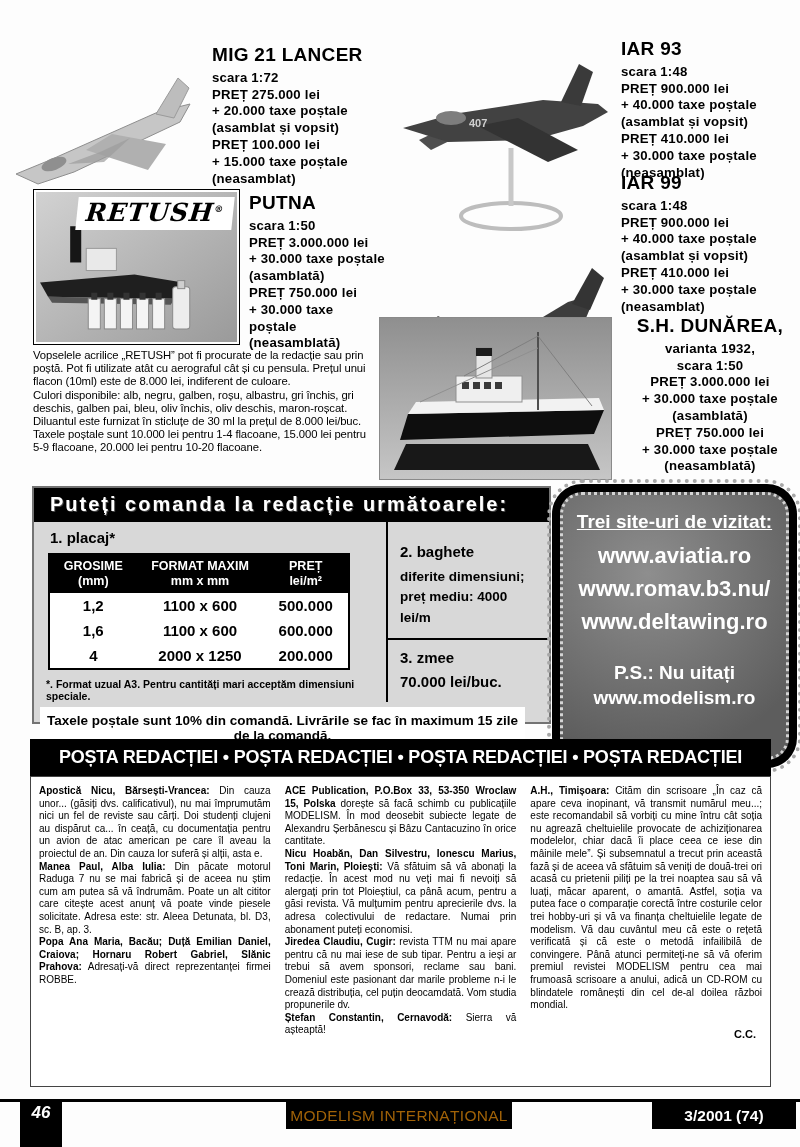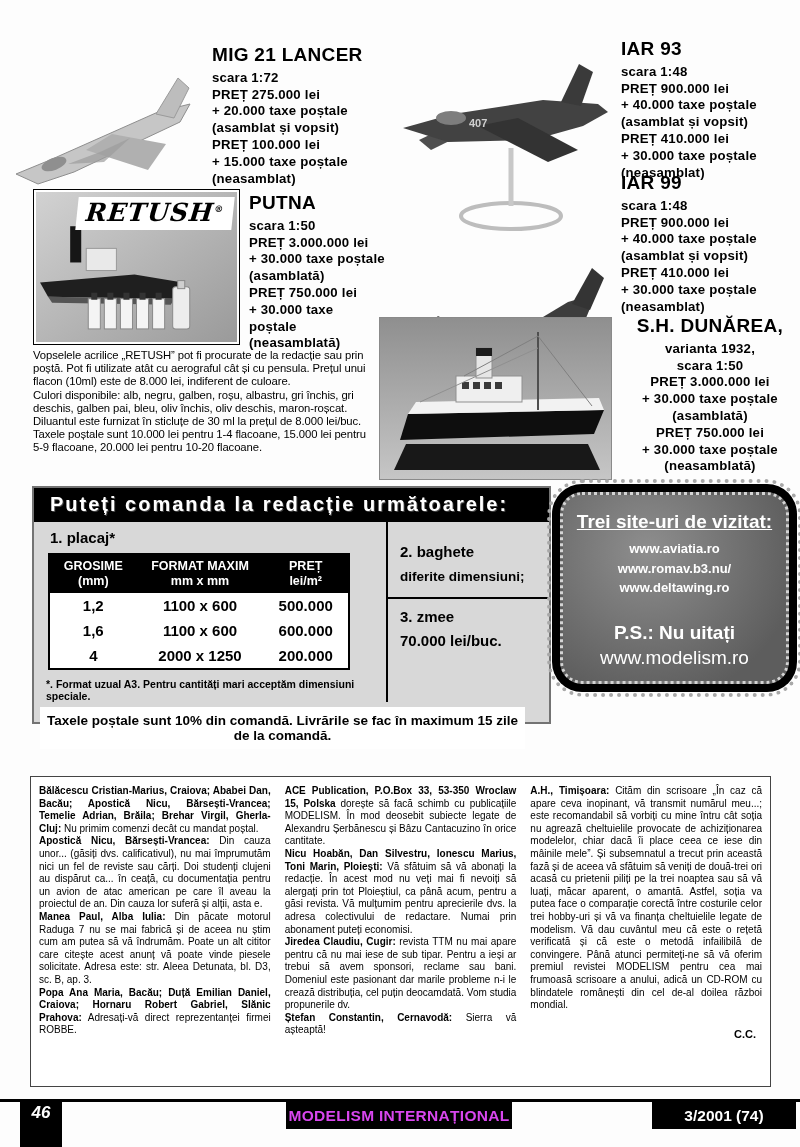--- a/index.html
+++ b/index.html
@@ -37,47 +37,47 @@
   .order-table th { background:#000; color:#fff; font-size:12.5px; line-height:1.2; padding:4px 2px; }
   .order-table th span { display:block; }
   .order-table td { font-weight:bold; font-size:15px; text-align:center; padding:4px 2px; }
   .order-footnote { font-weight:bold; font-size:10.5px; margin:8px 0 0 4px; }
   .sub-desc div { font-weight:bold; font-size:13.5px; line-height:1.5; }
   .sub-divider { border:0; border-top:2px solid #000; margin:10px -8px 9px -12px; }
   .sub-price { font-weight:bold; font-size:15px; }
   .order-note { background:#fff; margin:5px 24px 6px 6px; padding:6px 4px; font-weight:bold; font-size:13.5px; text-align:center; }
 
   
-  .sites-outer { left:552px; top:484px; width:245px; height:208px; }
+  .sites-outer { left:552px; top:484px; width:245px; height:284px; }
   .sites-dots { position:absolute; inset:-5px; border:4px dotted #a8a8a8; border-radius:36px; }
   .sites-black { position:absolute; inset:0; background:#000; border-radius:30px; }
   .sites-inner { position:absolute; inset:8px; border:3px dotted #d4d4d4; border-radius:22px;
                  background:radial-gradient(circle at 38% 30%, #8e8e8e, #5d5d5d 80%);
                  color:#fff; text-align:center; padding-top:16px; }
   .sites-heading { font-weight:bold; font-size:19px; text-decoration:underline; margin-bottom:6px; }
-  .sites-list div { font-weight:bold; font-size:13px; line-height:1.5; }
+  .sites-list div { font-weight:bold; font-size:22px; line-height:1.5; }
   .sites-ps { font-weight:bold; font-size:19px; margin-top:24px; }
-  .sites-ps-site { font-weight:normal; font-size:19px; line-height:1.5; }
+  .sites-ps-site { font-weight:bold; font-size:19px; line-height:1.5; }
 
   
   .posta-header { left:30px; top:739px; width:741px; height:37px; background:#000; color:#fff;
                   display:flex; align-items:center; justify-content:center;
                   font-weight:bold; font-size:18px; letter-spacing:-0.2px; white-space:nowrap; }
   .posta-body { left:30px; top:776px; width:741px; height:311px; border:1px solid #444;
                 display:flex; gap:14px; padding:8px 8px; background:#fff; }
   .posta-col { flex:1; font-size:10px; line-height:1.26; text-align:justify; }
   .posta-col p { margin:0; }
   .posta-sign { font-weight:bold; font-size:11px; text-align:right; margin-top:16px; padding-right:6px; }
 
   
   .footer-line { left:0; top:1099px; width:800px; height:3px; background:#000; }
   .pagenum-box { left:20px; top:1102px; width:42px; height:45px; background:#000; color:#fff;
                  font-weight:bold; font-size:17px; text-align:center; padding-top:1px; font-style:italic; }
-  .journal-box { left:286px; top:1102px; width:226px; height:27px; background:#000; color:#d946ef;
-                 display:flex; align-items:center; justify-content:center; font-weight:bold; font-size:15.5px; letter-spacing:.3px; }
+  .journal-box { left:286px; top:1102px; width:226px; height:27px; background:#000; color:#a16207;
+                 display:flex; align-items:center; justify-content:center; font-weight:normal; font-size:15.5px; letter-spacing:.3px; }
   .issue-box { left:652px; top:1102px; width:144px; height:27px; background:#000; color:#fff;
                display:flex; align-items:center; justify-content:center; font-weight:bold; font-size:15.5px; }
 </style>
 </head>
 <body>
 
 <div class="page">
 
   <div class="abs" style="left:8px; top:52px; width:200px; height:230px;">
     <svg width="200" height="230" viewBox="0 0 200 230">
@@ -285,20 +285,21 @@
                 <td>200.000</td>
               </tr>
             </tbody>
         </table>
         <div class="order-footnote">*. Format uzual A3. Pentru cantități mari acceptăm dimensiuni speciale.</div>
       </div>
       <div class="order-right">
         <div class="item-label" style="margin-left:0">2. baghete</div>
         <div class="sub-desc">
             <div>diferite dimensiuni;</div>
+            <div>preț mediu: 4000 lei/m</div>
           </div>
         <hr class="sub-divider">
         <div class="item-label" style="margin-left:0">3. zmee</div>
         <div class="sub-price">70.000 lei/buc.</div>
       </div>
     </div>
     <div class="order-note">Taxele poștale sunt 10% din comandă. Livrările se fac în maximum 15 zile de la comandă.</div>
   </div>
 
   <div class="abs sites-outer">
@@ -309,24 +310,24 @@
       <div class="sites-list">
           <div>www.aviatia.ro</div>
           <div>www.romav.b3.nu/</div>
           <div>www.deltawing.ro</div>
         </div>
       <div class="sites-ps">P.S.: Nu uitați</div>
       <div class="sites-ps-site">www.modelism.ro</div>
     </div>
   </div>
 
+  <div class="abs posta-header">POȘTA REDACȚIEI • POȘTA REDACȚIEI • POȘTA REDACȚIEI • POȘTA REDACȚIEI</div>
 
   <div class="abs posta-body">
     <div class="posta-col">
-        <p><b>Bălăcescu Cristian-Marius, Craiova; Ababei Dan, Bacău; Apostică Nicu, Bărsești-Vrancea; Temelie Adrian, Brăila; Brehar Virgil, Gherla-Cluj:</b> Nu primim comenzi decât cu mandat poștal.</p>
         <p><b>Apostică Nicu, Bărsești-Vrancea:</b> Din cauza unor... (găsiți dvs. calificativul), nu mai împrumutăm nici un fel de reviste sau cărți. Doi studenți clujeni au dispărut ca... în ceață, cu documentația pentru un avion de atac american pe care îl aveau la proiectul de an. Din cauza lor suferă și alții, asta e.</p>
         <p><b>Manea Paul, Alba Iulia:</b> Din păcate motorul Raduga 7 nu se mai fabrică și de aceea nu știm cum am putea să vă îndrumăm. Poate un alt cititor care citește acest anunț vă poate vinde piesele solicitate. Adresa este: str. Aleea Detunata, bl. D3, sc. B, ap. 3.</p>
         <p><b>Popa Ana Maria, Bacău; Duță Emilian Daniel, Craiova; Hornaru Robert Gabriel, Slănic Prahova:</b> Adresați-vă direct reprezentanței firmei ROBBE.</p>
       </div>
     <div class="posta-col">
         <p><b>ACE Publication, P.O.Box 33, 53-350 Wroclaw 15, Polska</b> dorește să facă schimb cu publicațiile MODELISM. În mod deosebit subiecte legate de Alexandru Șerbănescu și Bâzu Cantacuzino în orice cantitate.</p>
         <p><b>Nicu Hoabăn, Dan Silvestru, Ionescu Marius, Toni Marin, Ploiești:</b> Vă sfătuim să vă abonați la redacție. În acest mod nu veți mai fi nevoiți să alergați prin tot Ploieștiul, ca până acum, pentru a găsi revista. Vă mulțumim pentru aprecierile dvs. la adresa colectivului de redactare. Numai prin abonament puteți economisi.</p>
         <p><b>Jiredea Claudiu, Cugir:</b> revista TTM nu mai apare pentru că nu mai iese de sub tipar. Pentru a ieși ar trebui să avem sponsori, reclame sau bani. Domeniul este pasionant dar marile probleme n-i le crează distribuția, cel puțin deocamdată. Vom studia propunerile dv.</p>
         <p><b>Ștefan Constantin, Cernavodă:</b> Sierra vă așteaptă!</p>
       </div>

